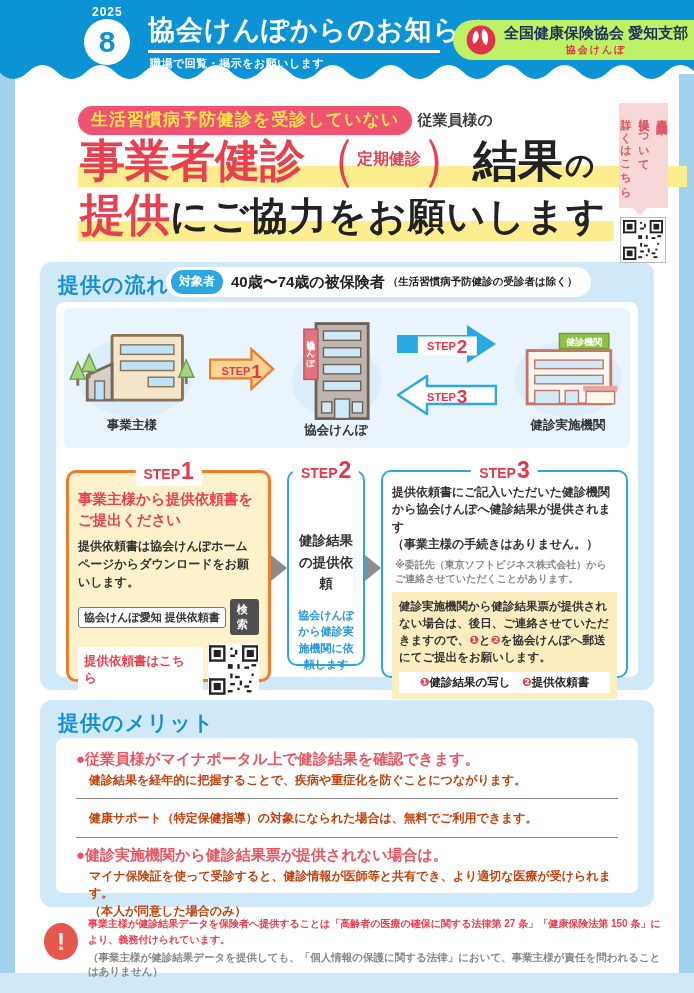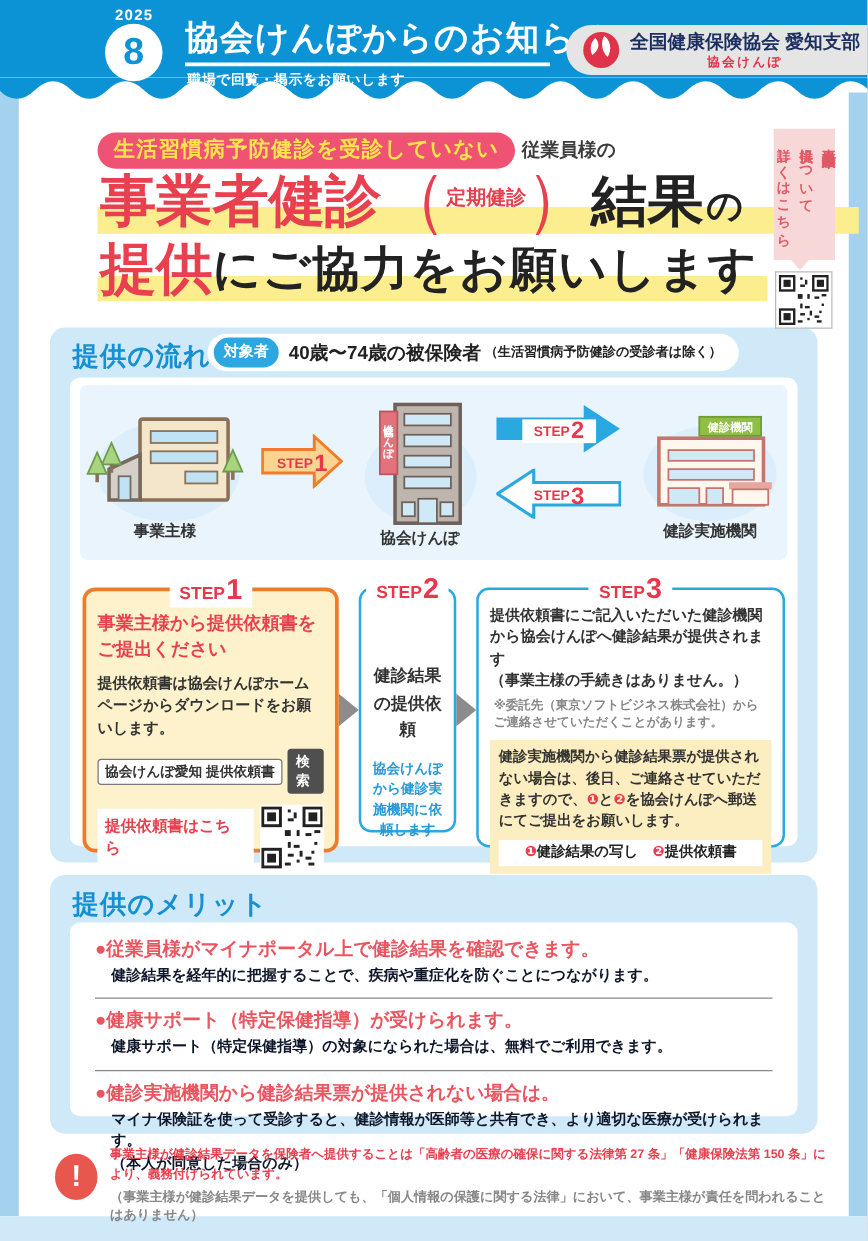--- a/index.html
+++ b/index.html
@@ -12,21 +12,21 @@
 
   
   .header{position:absolute;top:0;left:0;right:0;height:62px;background:var(--hblue);}
   .wave{position:absolute;top:62px;left:-1px;width:696px;height:26px;display:block;}
   .year{position:absolute;top:5px;left:92px;color:#fff;font-size:12px;font-weight:bold;z-index:3;letter-spacing:1px;}
   .month-circle{position:absolute;top:19px;left:84px;width:46px;height:46px;background:#fff;border-radius:50%;
     display:flex;align-items:center;justify-content:center;color:var(--hblue);font-size:30px;font-weight:900;z-index:3;}
   .htitle{position:absolute;top:12px;left:148px;color:#fff;font-size:27px;font-weight:900;letter-spacing:1px;z-index:3;white-space:nowrap;}
   .hline{position:absolute;top:50px;left:148px;width:292px;height:2.5px;background:#fff;z-index:3;}
   .hsub{position:absolute;top:56px;left:150px;color:#fff;font-size:11px;font-weight:bold;z-index:3;letter-spacing:0.5px;}
-  .logo-pill{position:absolute;top:20px;left:453px;width:241px;height:40px;background:#e5e5e5;border-radius:20px 0 0 20px;
+  .logo-pill{position:absolute;top:20px;left:453px;width:241px;height:40px;background:#bef264;border-radius:20px 0 0 20px;
     display:flex;align-items:center;padding-left:12px;z-index:3;}
   .logo-texts{margin-left:7px;display:flex;flex-direction:column;align-items:center;}
   .org-name{font-size:15px;font-weight:900;color:#1c2f5e;white-space:nowrap;}
   .org-sub{font-size:10px;color:#e0334a;font-weight:bold;letter-spacing:2px;margin-top:0px;}
 
   
   .strip{position:absolute;top:74px;width:15px;height:899px;background:var(--strip);}
   .strip.l{left:0;} .strip.r{right:0;}
   .bottom-bar{position:absolute;left:0;bottom:0;width:100%;height:20px;background:var(--card);}
 
@@ -108,21 +108,21 @@
   .s3-note{font-size:10px;color:#888;margin-top:4px;line-height:1.4;padding-left:3px;font-weight:bold;}
   .s3-warn{background:#fdeec1;margin-top:6px;padding:6px 7px 6px;font-size:11.5px;color:#333;font-weight:bold;line-height:1.5;}
   .mk{color:var(--red);}
   .s3-attach{background:#fff;margin-top:5px;text-align:center;font-size:11.5px;font-weight:900;color:#222;padding:2px 0;}
 
   
   .merit-panel{top:38px;height:155px;padding:4px 20px;}
   .mitem{padding:8px 0 9px;border-bottom:1px solid #888;}
   .mitem.last{border-bottom:none;}
   .m-h{color:#ea5560;font-size:15px;font-weight:900;}
-  .m-b{color:#0f172a;font-size:12px;margin-top:3px;padding-left:13px;line-height:1.45;font-weight:bold;}
+  .m-b{color:#c2410c;font-size:12px;margin-top:3px;padding-left:13px;line-height:1.45;font-weight:bold;}
 
   
   .warning{position:absolute;top:916px;left:44px;width:624px;display:flex;}
   .warn-icon{width:34px;height:37px;background:#e8574e;border-radius:50%;color:#fff;font-size:24px;font-weight:900;
     display:flex;align-items:center;justify-content:center;flex:none;margin-top:7px;}
   .warn-texts{margin-left:10px;}
   .warn-bold{color:var(--red);font-size:10px;font-weight:900;line-height:1.6;}
   .warn-note{color:#888;font-size:10.5px;margin-top:3px;font-weight:bold;}
 </style>
 </head>
@@ -411,21 +411,20 @@
   </div>
 
   <div class="card merit-card">
     <div class="sec-title">提供のメリット</div>
     <div class="panel merit-panel">
       <div class="mitem">
         <div class="m-h">●従業員様がマイナポータル上で健診結果を確認できます。</div>
         <div class="m-b">健診結果を経年的に把握することで、疾病や重症化を防ぐことにつながります。</div>
       </div>
       <div class="mitem">
-        <div class="m-h">●健康サポート（特定保健指導）が受けられます。</div>
         <div class="m-b">健康サポート（特定保健指導）の対象になられた場合は、無料でご利用できます。</div>
       </div>
       <div class="mitem last">
         <div class="m-h">●健診実施機関から健診結果票が提供されない場合は。</div>
         <div class="m-b">
           <span>マイナ保険証を使って受診すると、健診情報が医師等と共有でき、より適切な医療が受けられます。</span><br>
           <span>（本人が同意した場合のみ）</span>
         </div>
       </div>
     </div>

